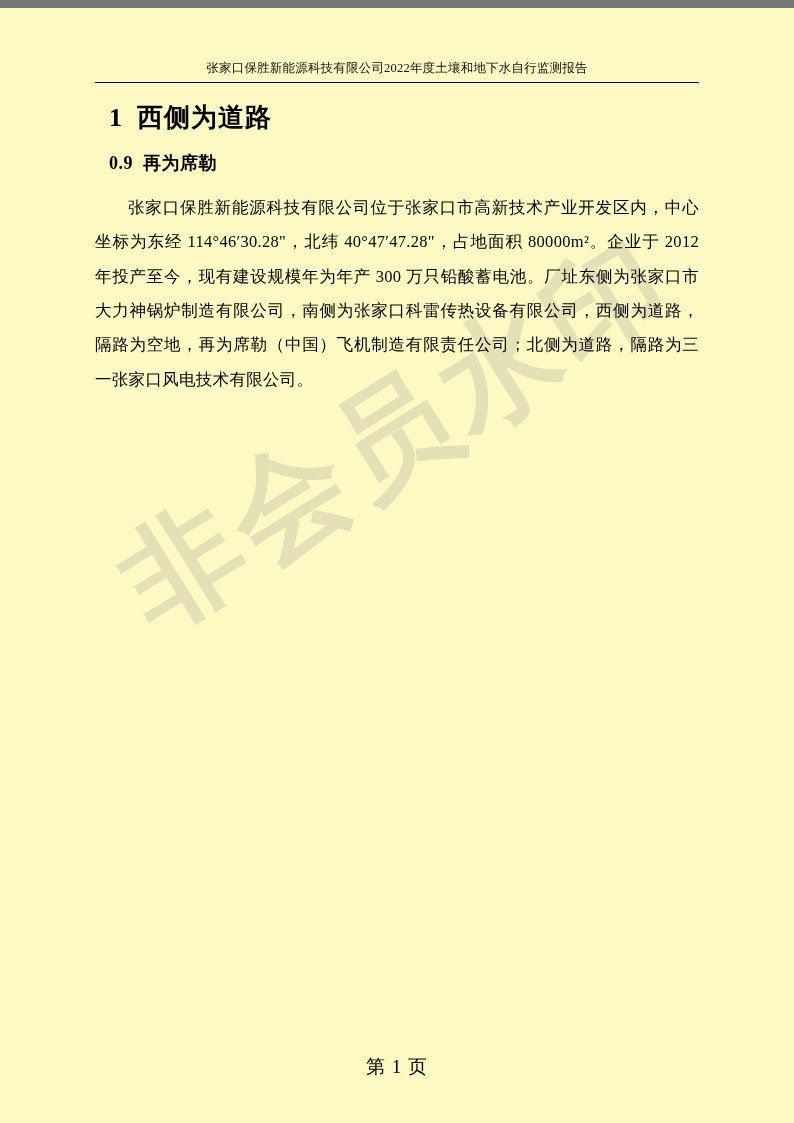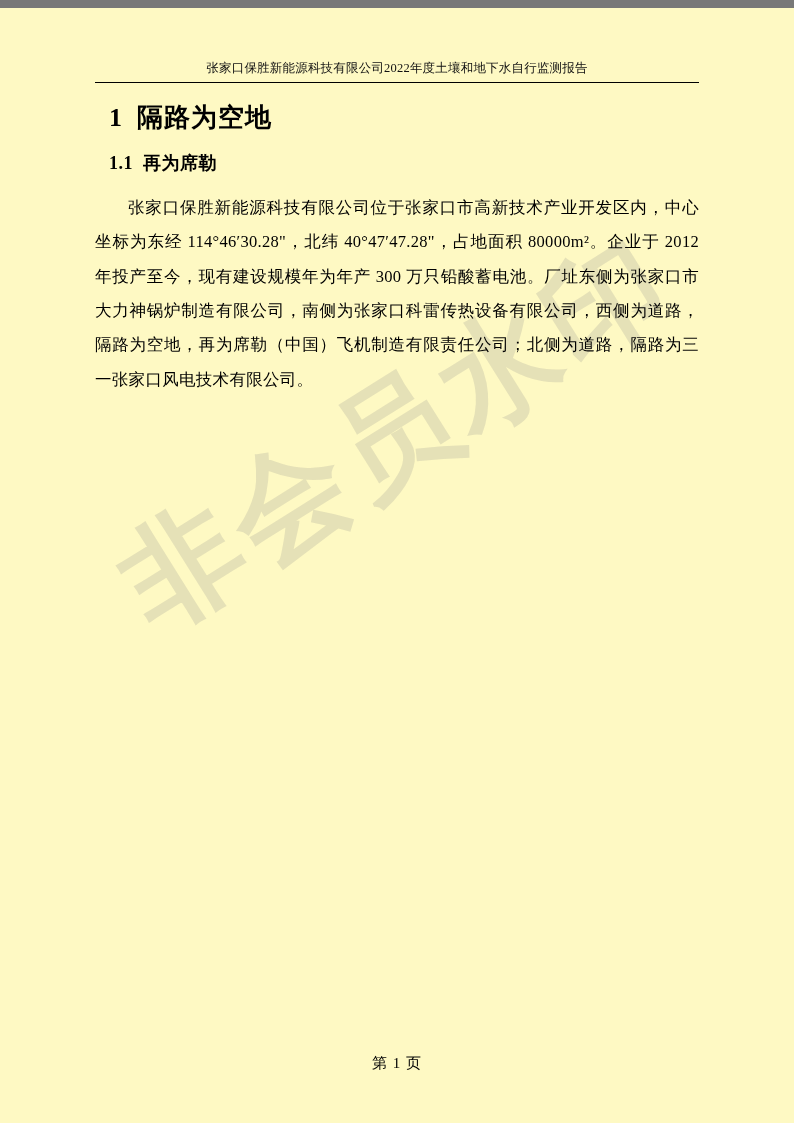--- a/index.html
+++ b/index.html
@@ -71,21 +71,21 @@
   }
   p.body + p.body {
     margin-top: 2px;
   }
   .footer {
     position: absolute;
     top: 1046px;
     left: 95px;
     width: 604px;
     text-align: center;
-    font-size: 15px;
+    font-size: 19px;
     letter-spacing: 1px;
   }
   .watermark {
     position: absolute;
     top: 380px;
     left: 150px;
     width: 500px;
     height: 330px;
     pointer-events: none;
     user-select: none;
@@ -105,25 +105,25 @@
 <div class="page">
 
   <div class="header">张家口保胜新能源科技有限公司2022年度土壤和地下水自行监测报告</div>
   <div class="header-rule"></div>
 
   <div class="watermark">非会员水印</div>
 
   <div class="content">
 
     <h1 class="chapter">
-      <span class="num">1</span><span>隔路为空地</span>
+      <span class="num">1</span><span>西侧为道路</span>
     </h1>
 
     <h2 class="section">
-      <span class="num">1.1</span><span>再为席勒</span>
+      <span class="num">0.9</span><span>再为席勒</span>
     </h2>
 
     <p class="body">张家口保胜新能源科技有限公司位于张家口市高新技术产业开发区内，中心坐标为东经 114°46′30.28"，北纬 40°47′47.28"，占地面积 80000m²。企业于 2012 年投产至今，现有建设规模年为年产 300 万只铅酸蓄电池。厂址东侧为张家口市大力神锅炉制造有限公司，南侧为张家口科雷传热设备有限公司，西侧为道路，隔路为空地，再为席勒（中国）飞机制造有限责任公司；北侧为道路，隔路为三一张家口风电技术有限公司。</p>
 
   </div>
 
   <div class="footer">第 1 页</div>
 
 </div>
 

